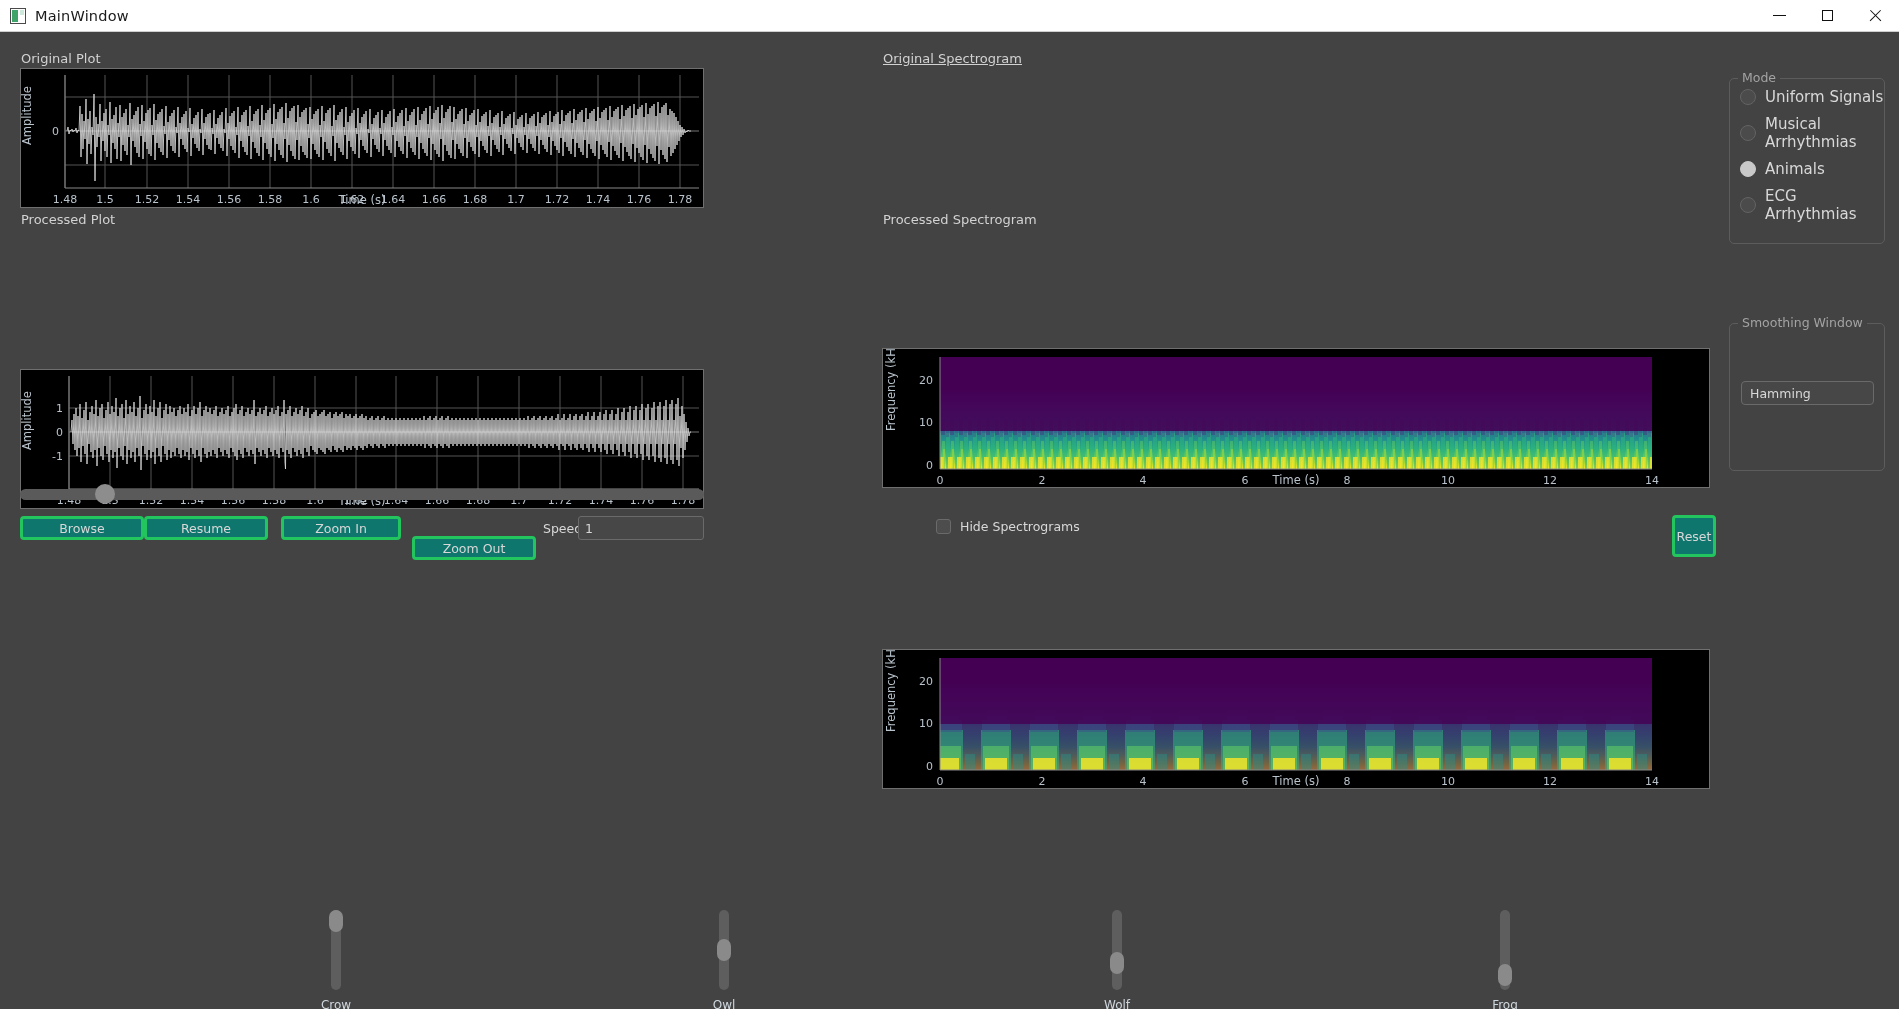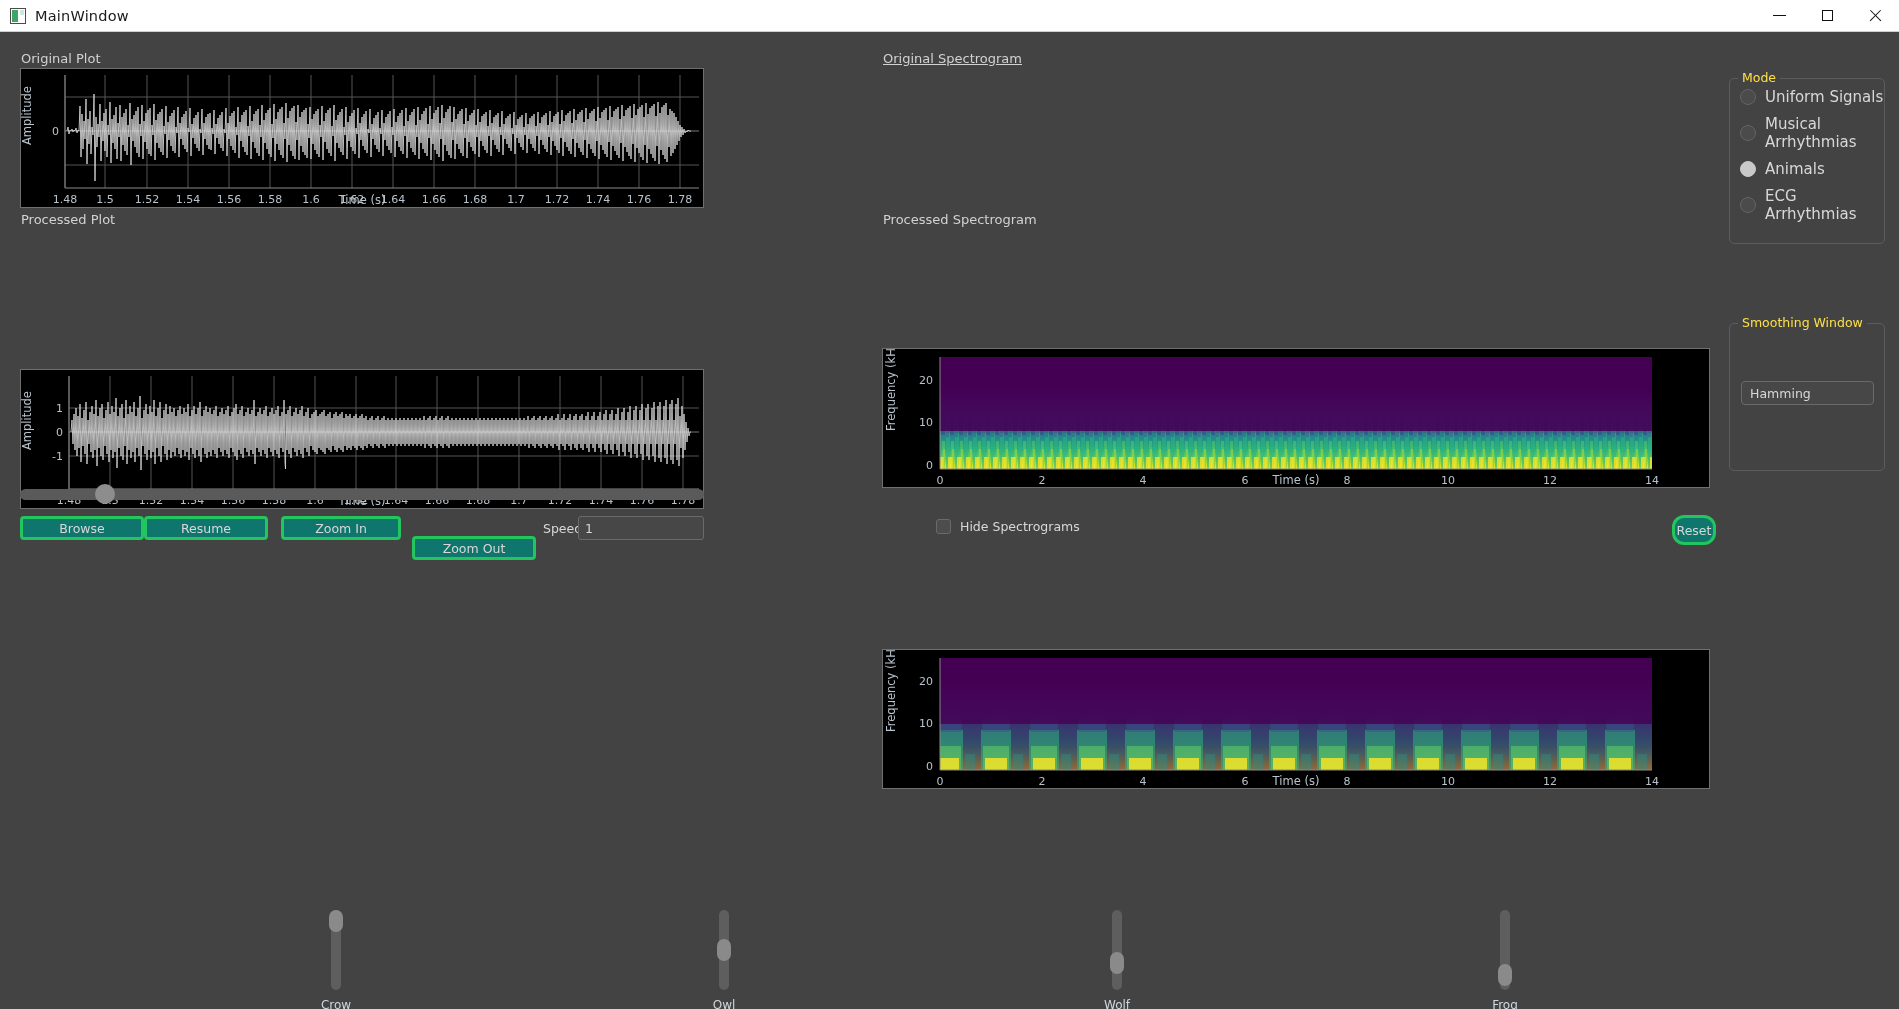--- a/index.html
+++ b/index.html
@@ -58,21 +58,21 @@
   svg { display: block; }
   .axis-txt { fill: #b9c3cc; font-size: 11px; font-family: "DejaVu Sans", sans-serif; }
   .axis-title { fill: #b9c3cc; font-size: 11.5px; font-family: "DejaVu Sans", sans-serif; }
 
   
   .groupbox {
     position: absolute; border: 1px solid #5c5c5c; border-radius: 5px;
   }
   .groupbox > .gb-title {
     position: absolute; top: -9px; left: 8px; padding: 0 4px;
-    background: #434343; font-size: 12.5px; color: #fde047;
+    background: #434343; font-size: 12.5px; color: #a3a3a3;
   }
   .radio-row { display: flex; align-items: center; height: 36px; padding-left: 10px; }
   .radio-dot {
     width: 16px; height: 16px; border-radius: 50%;
     border: 1px solid #636363; background: #4b4b4b; margin-right: 9px; flex: none;
   }
   .radio-dot.on { background: #c9c9c9; border-color: #c9c9c9; }
   .radio-label { font-size: 15px; color: #d8d8d8; }
 
   .combo {
@@ -406,21 +406,21 @@
   <div class="btn" style="left:281px;top:484px;width:120px;height:24px;text-align:center;">Zoom In</div>
   <div class="btn" style="left:412px;top:504px;width:124px;height:24px;">Zoom Out</div>
   <div class="speed-label" style="left:543px;top:489px;">Speed</div>
   <input class="speed-input" style="left: 578px; top: 484px; width: 126px; height: 24px;" value="1">
 
   <div class="chk-row" style="left:902px;top:487px;">
     <span class="chk-box"></span>
     <span class="chk-label">Hide Spectrograms</span>
   </div>
 
-  <div class="btn" style="left:1672px;top:483px;width:44px;height:30px;border-radius:12px;">Reset</div>
+  <div class="btn" style="left:1672px;top:483px;width:44px;height:42px;">Reset</div>
 
   <div class="vslider" style="left:316px;top:878px;height:120px;">
     <div class="vs-track"></div>
     <div class="vs-handle" style="top:0px;"></div>
     <div class="vs-label">Crow</div>
   </div>
   <div class="vslider" style="left:704px;top:878px;height:120px;">
     <div class="vs-track"></div>
     <div class="vs-handle" style="top:29px;"></div>
     <div class="vs-label">Owl</div>

